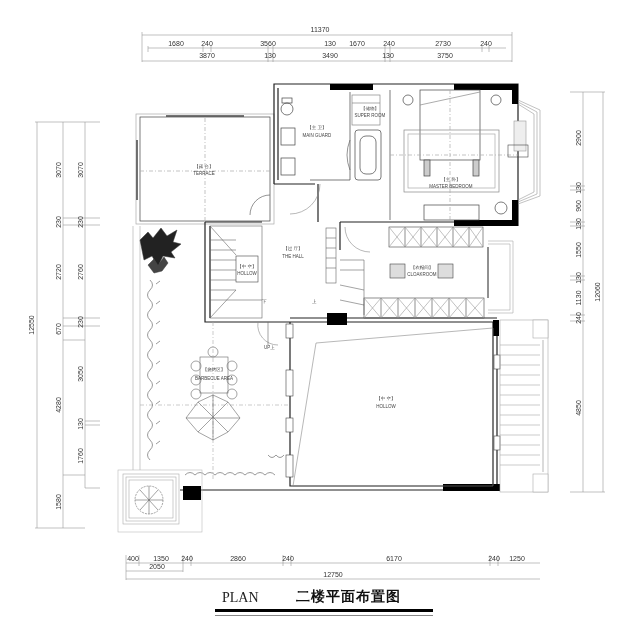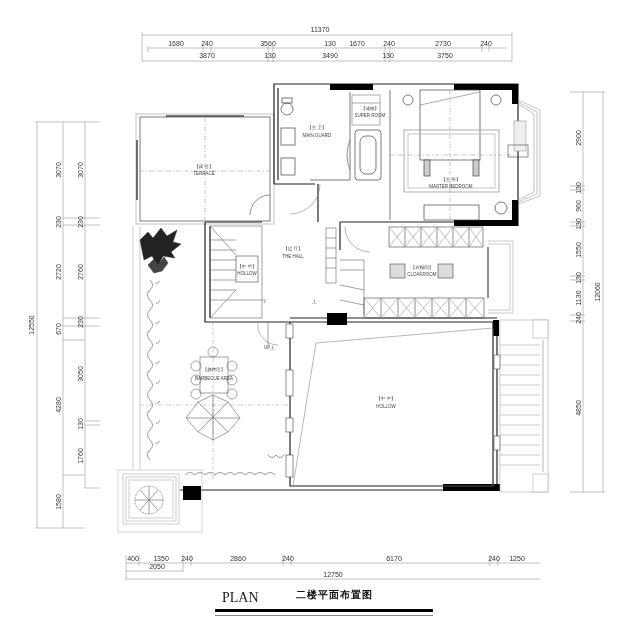--- a/index.html
+++ b/index.html
@@ -4,21 +4,21 @@
 <style>
   html, body { margin: 0; padding: 0; background: #ffffff; }
   body { width: 640px; height: 640px; position: relative; overflow: hidden;
          font-family: "Liberation Sans", sans-serif; }
   #canvas { position: absolute; left: 0; top: 0; width: 640px; height: 640px; }
   .dim { font-family: "Liberation Sans", sans-serif; font-size: 7px; fill: #333; }
   .lbl { font-family: "Liberation Sans", sans-serif; font-size: 4.5px; fill: #444; }
   .title-plan { position: absolute; left: 222px; top: 590px; font-family: "Liberation Serif", serif;
                 font-size: 14px; color: #222; }
   .title-cn { position: absolute; left: 296px; top: 588px; font-family: "DejaVu Sans", sans-serif;
-              font-size: 10px; font-weight: bold; color: #111; letter-spacing: 1px; }
+              font-size: 14px; font-weight: bold; color: #111; letter-spacing: 1px; }
   .title-bar { position: absolute; left: 215px; top: 609px; width: 218px; height: 3px; background: #000; }
   .title-bar2 { position: absolute; left: 215px; top: 615px; width: 218px; height: 1px; background: #888; }
 </style>
 </head>
 <body>
 
 <svg id="canvas" width="640" height="640" viewBox="0 0 640 640" xmlns="http://www.w3.org/2000/svg">
 
   <g stroke="#999" stroke-width="0.6" fill="none">
     <line x1="142" y1="35" x2="512" y2="35"></line>

